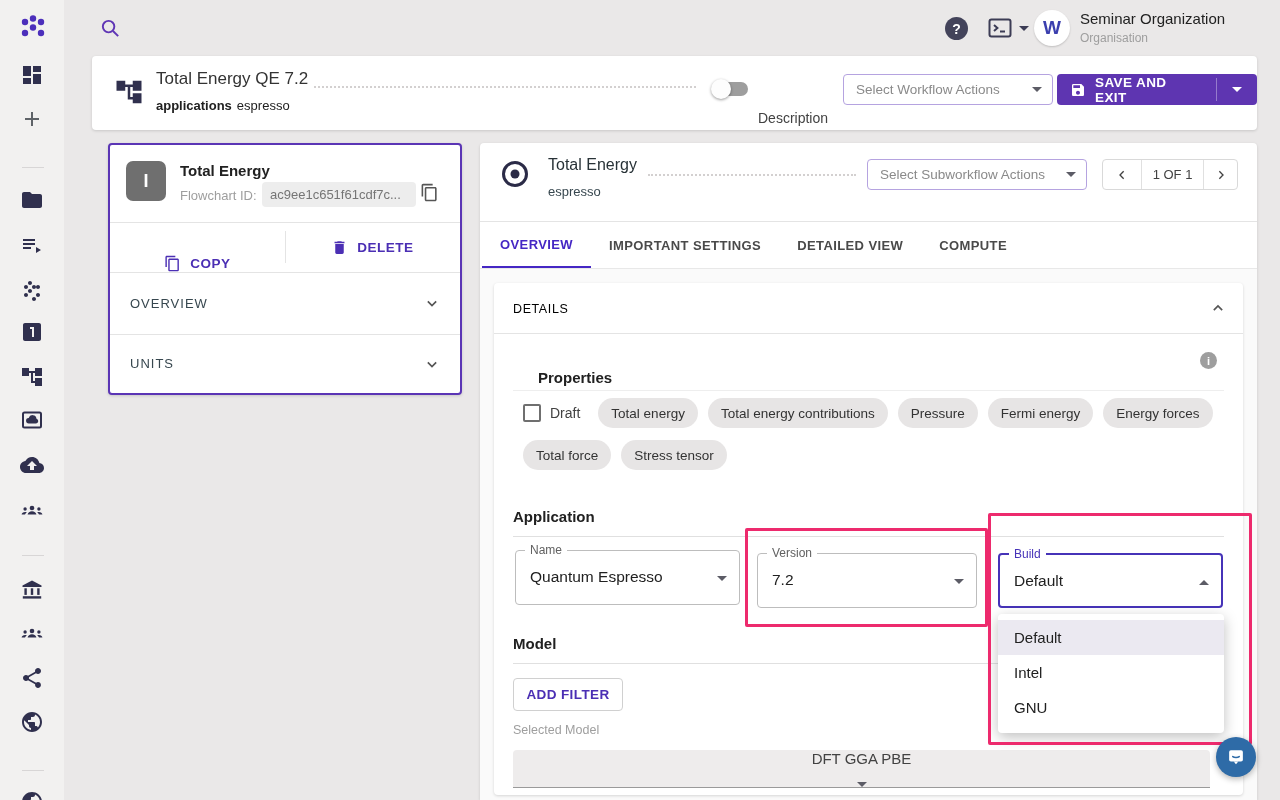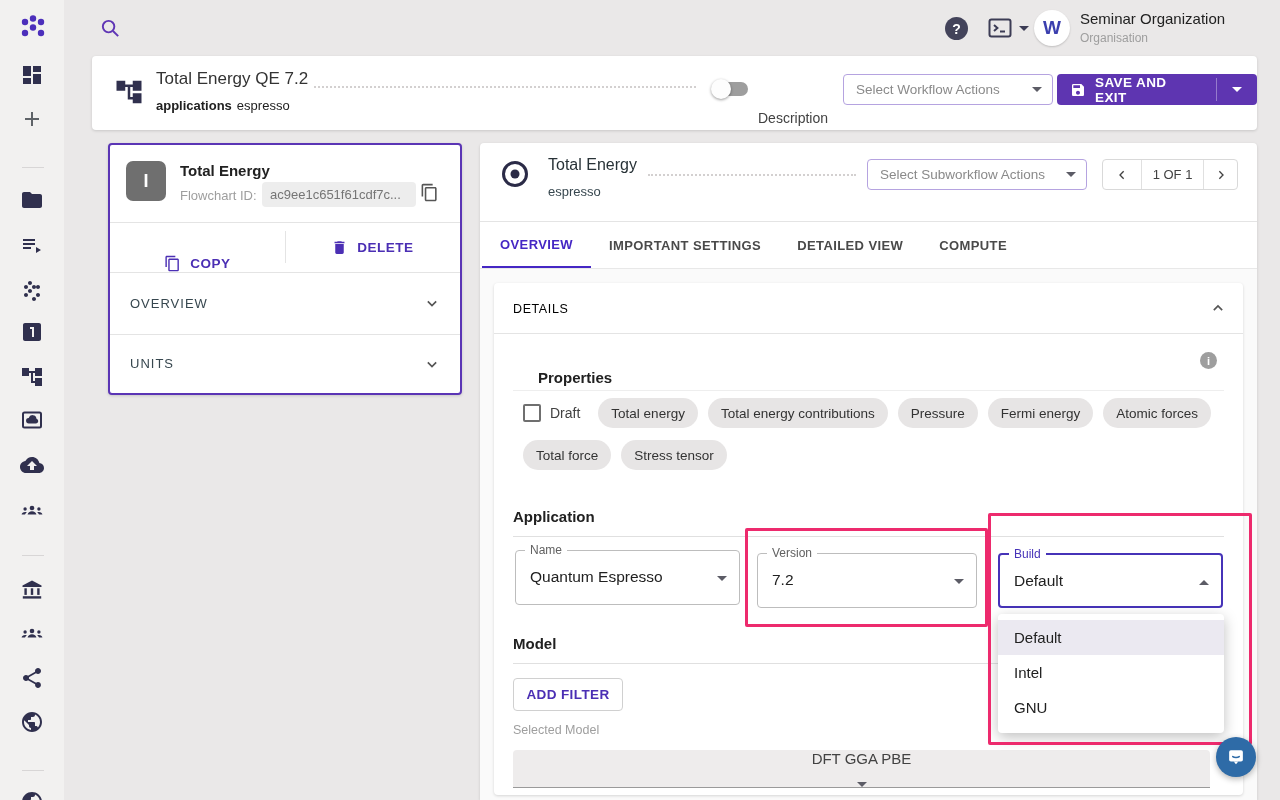--- a/index.html
+++ b/index.html
@@ -388,21 +388,21 @@
 
       <div class="abs" style="left:29px; top:115px; width:700px; display:flex; flex-wrap:wrap; align-items:center; column-gap:10px; row-gap:12px;">
         <span style="display:inline-flex; align-items:center; gap:9px; margin-right:8px;">
           <span class="checkbox"></span>
           <span style="font-size:14px; color:#424242;">Draft</span>
         </span>
         <span class="chip">Total energy</span>
         <span class="chip">Total energy contributions</span>
         <span class="chip">Pressure</span>
         <span class="chip">Fermi energy</span>
-        <span class="chip">Atomic forces</span>
+        <span class="chip">Energy forces</span>
         <span class="chip">Total force</span>
         <span class="chip">Stress tensor</span>
       </div>
 
       <div class="abs h-sub" style="left:19px; top:225px;">Application</div>
       <div class="divider" style="top:253px; left:19px; right:19px; background:#e0e0e0;"></div>
 
       <div class="field" style="left:21px; top:267px; width:225px;">
         <span class="flabel">Name</span>
         <span class="fvalue">Quantum Espresso</span>

